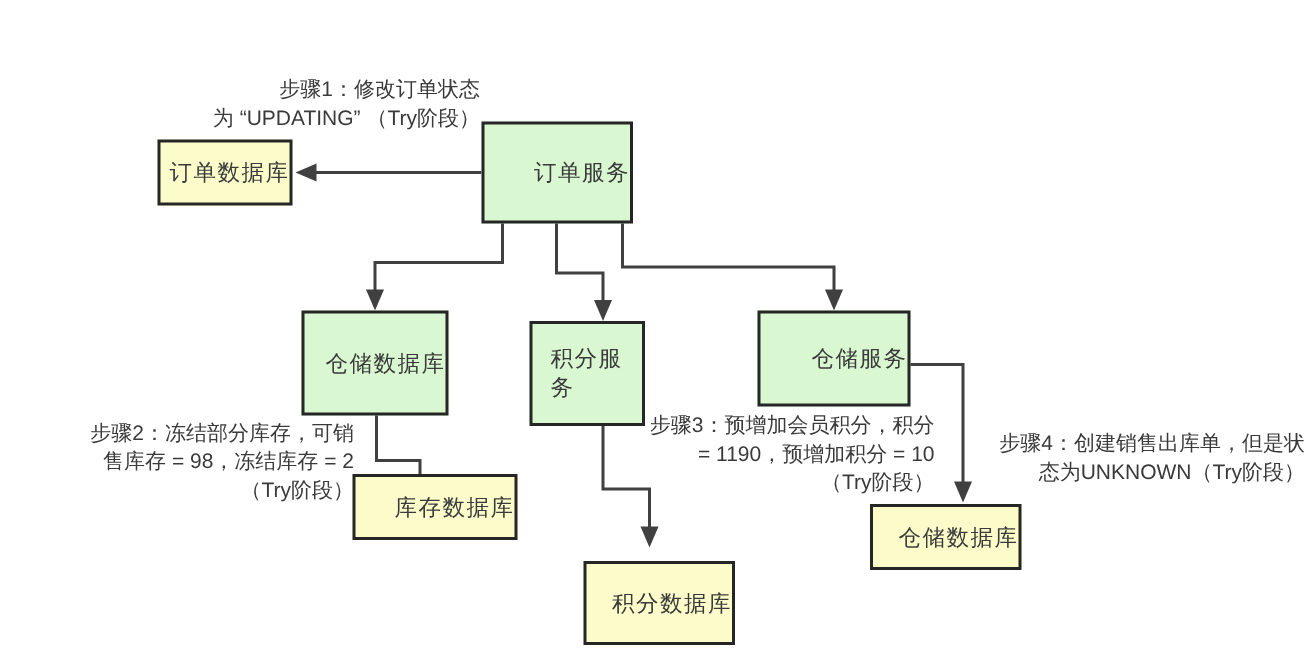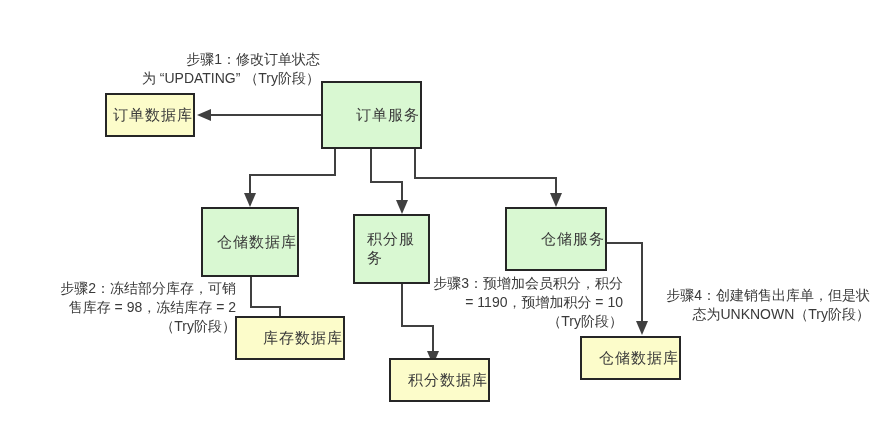--- a/index.html
+++ b/index.html
@@ -84,21 +84,21 @@
   </div>
 
   <div class="node service" style="left:505px;top:207px;width:102px;height:64px">
     <span>仓储服务</span>
   </div>
 
   <div class="node db" style="left:235px;top:316px;width:110px;height:44px">
     <span>库存数据库</span>
   </div>
 
-  <div class="node db" style="left:389px;top:358px;width:101px;height:44px">
+  <div class="node db" style="left:389px;top:374px;width:101px;height:56px">
     <span>积分数据库</span>
   </div>
 
   <div class="node db" style="left:580px;top:336px;width:101px;height:44px">
     <span>仓储数据库</span>
   </div>
 
   <div class="annotation" style="left:90px;top:50px;width:230px">步骤1：修改订单状态
 为 “UPDATING” （Try阶段）</div>
 

